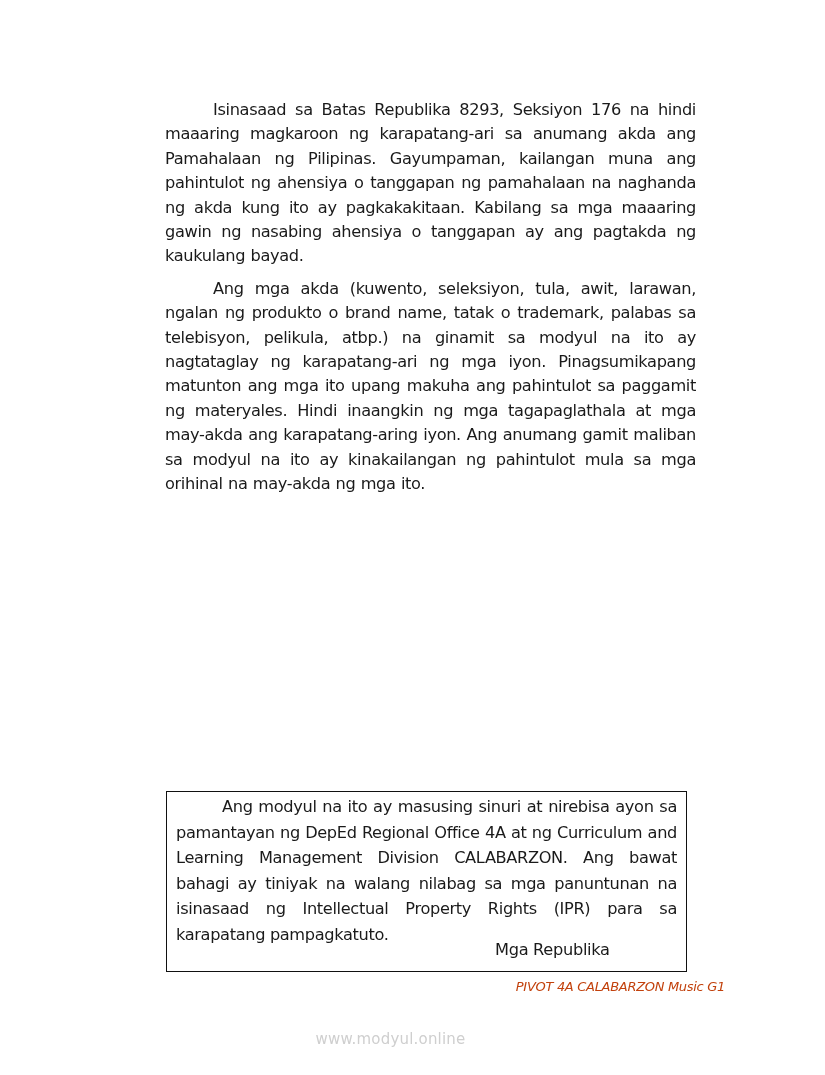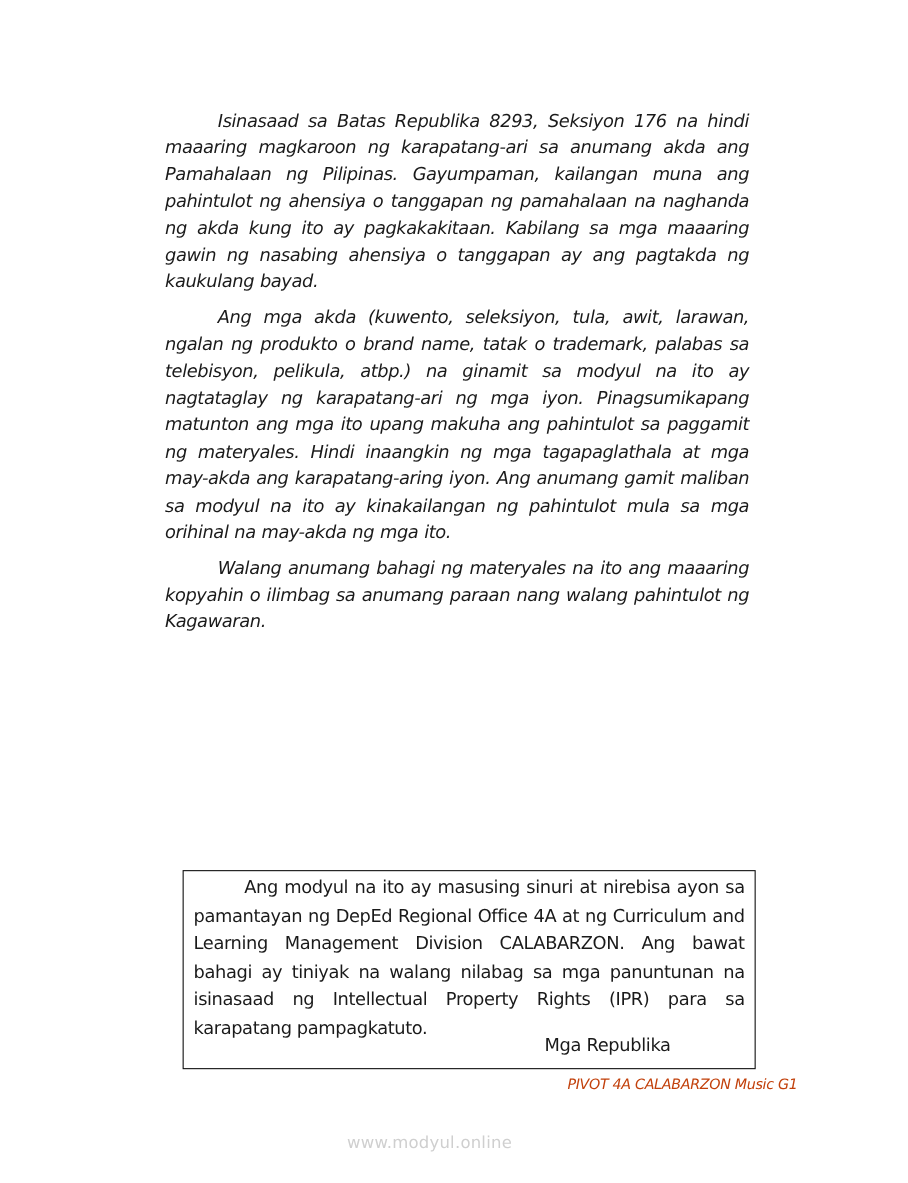--- a/index.html
+++ b/index.html
@@ -1,39 +1,38 @@
 <!DOCTYPE html>
 <html><head>
 <meta charset="utf-8">
 <style>
   html, body { margin: 0; padding: 0; background: #ffffff; }
   body { width: 825px; height: 1075px; position: relative; overflow: hidden;
          font-family: "DejaVu Sans", sans-serif; color: #1a1a1a; }
-  .body-text { position: absolute; left: 150px; width: 531px; top: 98px; font-style: italic; }
+  .body-text { position: absolute; left: 165px; width: 531px; top: 98px; }
   .para { font-size: 16.2px; line-height: 24.4px; text-align: justify;
           text-indent: 48px; margin: 0 0 8px 0; letter-spacing: -0.35px;
           word-spacing: 0.5px; }
   .review-box { position: absolute; left: 166px; top: 791px; width: 521px; height: 181px;
                 border: 1.5px solid #111; box-sizing: border-box; padding: 2px 9px 0 9px; }
   .review-text { font-size: 16.2px; line-height: 25.6px; text-align: justify;
                  text-indent: 46px; margin: 0; letter-spacing: -0.35px; }
   .signature { position: absolute; left: 328px; top: 148px; font-size: 16.2px;
                letter-spacing: -0.3px; }
   .footer-label { position: absolute; right: 100px; top: 979px; font-size: 13px;
                   font-style: italic; letter-spacing: -0.3px; color: #c2410c; }
   .watermark { position: absolute; left: 0; width: 781px; text-align: center; top: 1030px;
                font-size: 15px; color: #cfcfcf; letter-spacing: 0.2px; }
 </style>
 </head>
 <body>
 
 <div class="body-text">
   <p class="para">Isinasaad sa Batas Republika 8293, Seksiyon 176 na hindi maaaring magkaroon ng karapatang-ari sa anumang akda ang Pamahalaan ng Pilipinas. Gayumpaman, kailangan muna ang pahintulot ng ahensiya o tanggapan ng pamahalaan na naghanda ng akda kung ito ay pagkakakitaan. Kabilang sa mga maaaring gawin ng nasabing ahensiya o tanggapan ay ang pagtakda ng kaukulang bayad.</p>
   <p class="para">Ang mga akda (kuwento, seleksiyon, tula, awit, larawan, ngalan ng produkto o brand name, tatak o trademark, palabas sa telebisyon, pelikula, atbp.) na ginamit sa modyul na ito ay nagtataglay ng karapatang-ari ng mga iyon. Pinagsumikapang matunton ang mga ito upang makuha ang pahintulot sa paggamit ng materyales. Hindi inaangkin ng mga tagapaglathala at mga may-akda ang karapatang-aring iyon. Ang anumang gamit maliban sa modyul na ito ay kinakailangan ng pahintulot mula sa mga orihinal na may-akda ng mga ito.</p>
-  <p class="para">Walang anumang bahagi ng materyales na ito ang maaaring kopyahin o ilimbag sa anumang paraan nang walang pahintulot ng Kagawaran.</p>
 </div>
 
 <div class="review-box">
   <p class="review-text">Ang modyul na ito ay masusing sinuri at nirebisa ayon sa pamantayan ng DepEd Regional Office 4A at ng Curriculum and Learning Management Division CALABARZON. Ang bawat bahagi ay tiniyak na walang nilabag sa mga panuntunan na isinasaad ng Intellectual Property Rights (IPR) para sa karapatang pampagkatuto.</p>
   <div class="signature">Mga Republika</div>
 </div>
 
 <div class="footer-label">PIVOT 4A CALABARZON Music G1</div>
 
 <div class="watermark">www.modyul.online</div>

